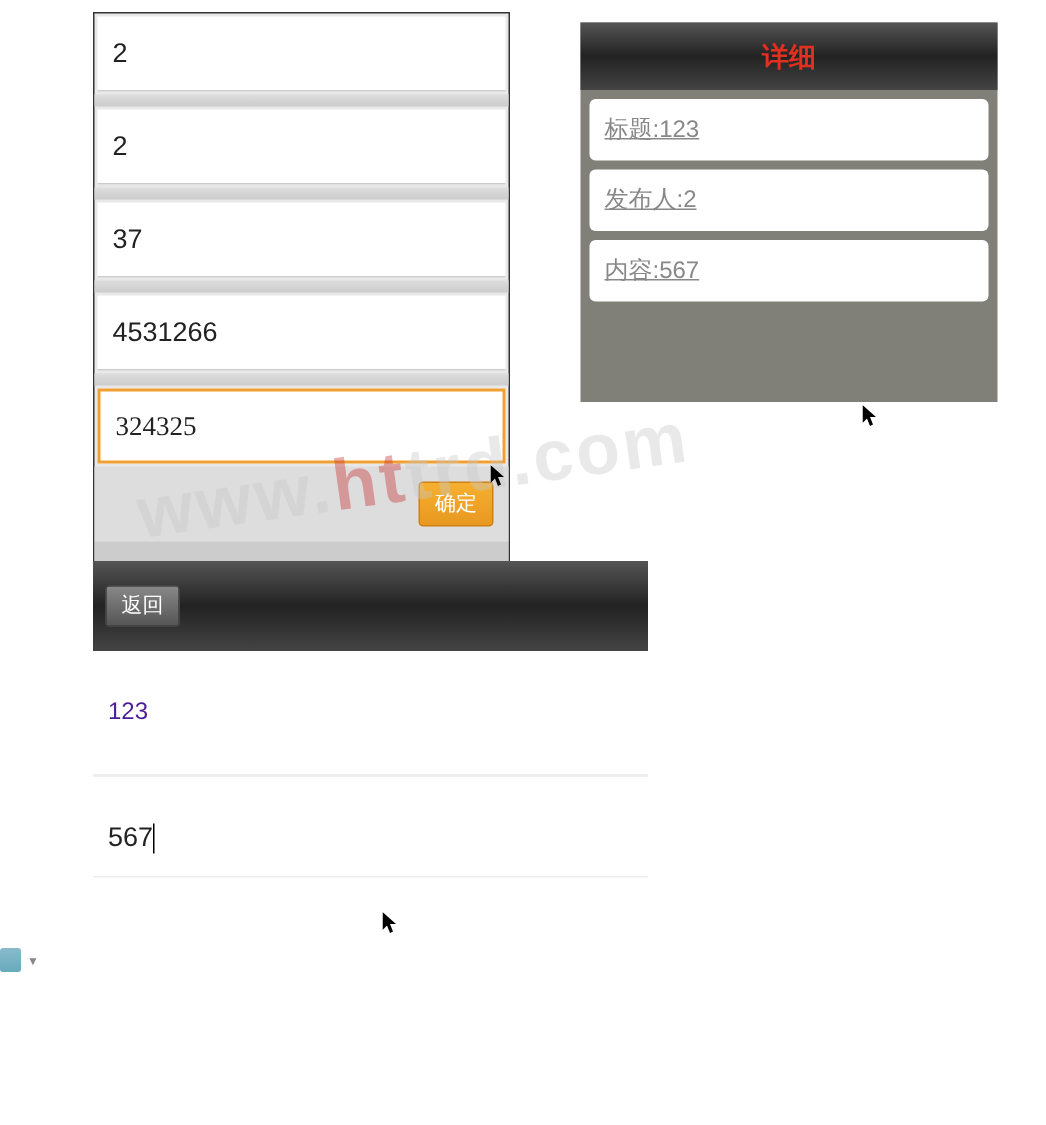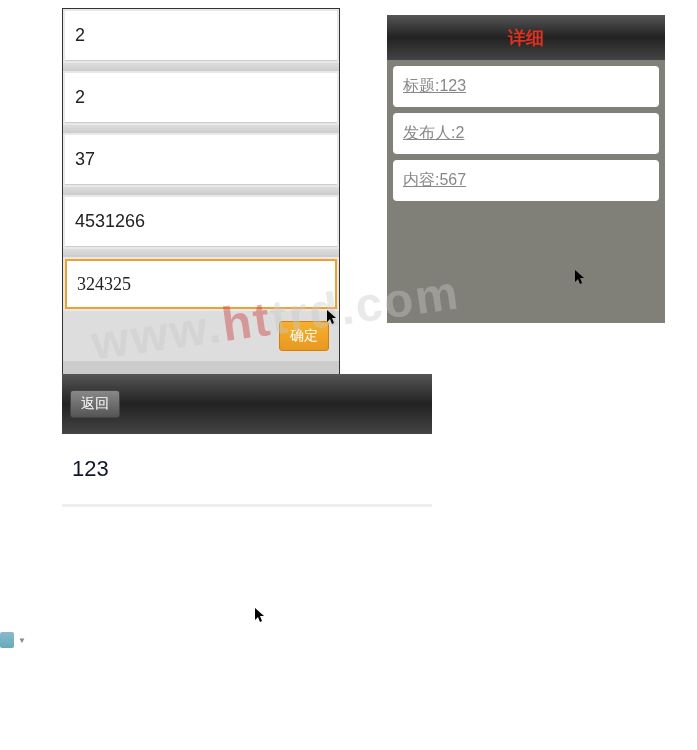--- a/index.html
+++ b/index.html
@@ -62,21 +62,21 @@
       background: #ccc;
     }
     
     
     .panel2 {
       position: absolute;
       left: 387px;
       top: 15px;
       width: 278px;
       background: #808078;
-      padding-bottom: 116px;
+      padding-bottom: 61px;
     }
     .panel2 .header {
       height: 45px;
       background: linear-gradient(#555, #222, #444);
       display: flex;
       align-items: center;
       justify-content: center;
     }
     .panel2 .header-title {
       color: #e03020;
@@ -110,23 +110,23 @@
     }
     .panel3 .back-btn {
       background: linear-gradient(#888, #555);
       color: #fff;
       padding: 4px 10px;
       border-radius: 3px;
       font-size: 14px;
       border: 1px solid #444;
     }
     .panel3 .text-row1 {
-      padding: 22px 10px;
-      font-size: 22px;
-      color: #0f172a;
+      padding: 32px 10px;
+      font-size: 16px;
+      color: #4c1d95;
       border-bottom: 2px solid #eee;
     }
     .panel3 .text-row2 {
       padding: 30px 10px 15px 10px;
       font-size: 18px;
       color: #222;
       position: relative;
     }
     .panel3 .cursor-line {
       display: inline-block;
@@ -225,20 +225,23 @@
   <div class="detail-item">内容:567</div>
 </div>
 
 <div class="panel3">
   <div class="header">
     <span class="back-btn">返回</span>
   </div>
   <div class="text-row1">
     <span>123</span>
   </div>
+  <div class="text-row2">
+    <span>567</span><span class="cursor-line"></span>
+  </div>
   <div class="content-area"></div>
 </div>
 
 <div class="watermark">
   <span>www.</span><span class="red">ht</span><span>trd.com</span>
 </div>
 
 <div class="cursor-icon c1">
   <svg width="12" height="16" viewBox="0 0 12 16">
       <path d="M0,0 L0,12 L3,9 L5,14 L7,13 L5,8 L9,8 Z" fill="#000"></path>

